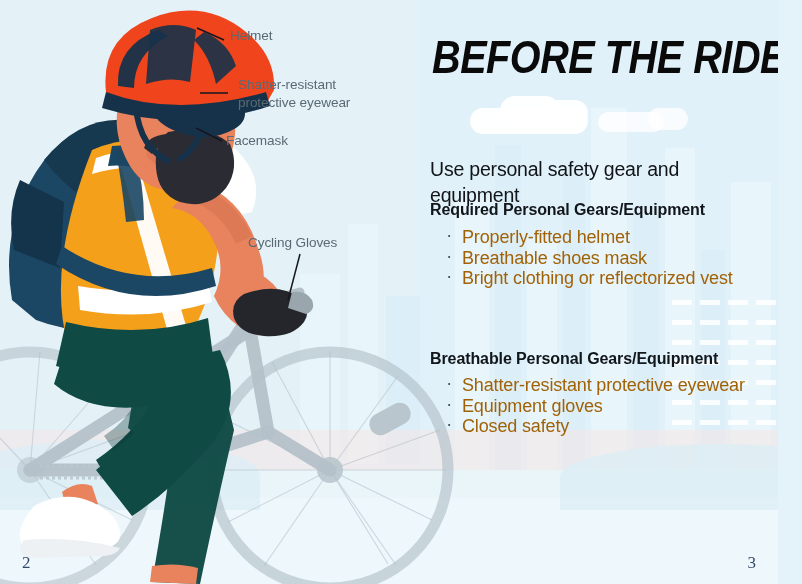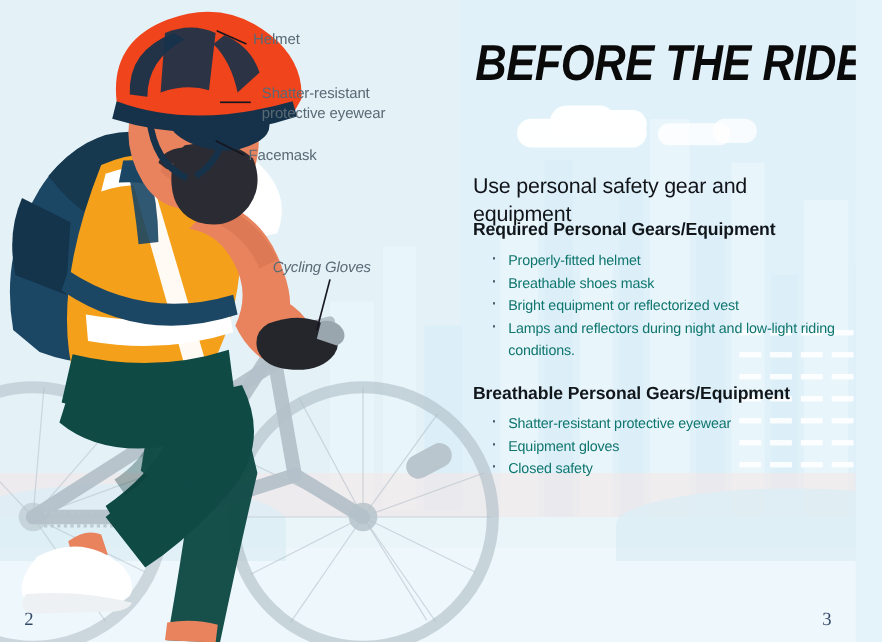--- a/index.html
+++ b/index.html
@@ -52,21 +52,21 @@
   }
   .sechead.req{top:201px;}
   .sechead.rec{top:350px;}
   ul.gear{
     position:absolute;left:440px;margin:0;padding:0;list-style:none;width:330px;
   }
   ul.gear.req{top:227px;}
   ul.gear.rec{top:375px;}
   ul.gear li{
     position:relative;padding-left:22px;
-    font-size:13px;line-height:20.5px;color:#0f766e;letter-spacing:-0.15px;
+    font-size:18px;line-height:20.5px;color:#a16207;letter-spacing:-0.15px;
     margin-bottom:0px;
   }
   ul.gear li:before{
     content:"\00B7";position:absolute;left:6px;top:-2px;
     font-size:19px;color:#4a5a66;line-height:20.5px;
   }
 
   
   .callout{position:absolute;font-size:13.6px;line-height:18px;color:#5a6a74;letter-spacing:-0.1px;}
 
@@ -289,31 +289,30 @@
   <svg style="position:absolute;left:0;top:0;width:802px;height:584px;pointer-events:none;">
     <line x1="197" y1="28" x2="224" y2="40" stroke="#16161f" stroke-width="1.5"></line>
     <line x1="200" y1="93" x2="228" y2="93" stroke="#16161f" stroke-width="1.5"></line>
     <line x1="196" y1="128" x2="222" y2="141" stroke="#16161f" stroke-width="1.5"></line>
     <line x1="288" y1="300" x2="300" y2="254" stroke="#16161f" stroke-width="1.5"></line>
   </svg>
 
   <div class="callout" style="left:230px;top:27px;">Helmet</div>
   <div class="callout" style="left:238px;top:76px;width:150px;">Shatter-resistant protective eyewear</div>
   <div class="callout" style="left:226px;top:132px;text-align:center;">Facemask</div>
-  <div class="callout" style="left:248px;top:234px;font-style:italic;">Cycling Gloves</div>
+  <div class="callout" style="left:248px;top:234px;">Cycling Gloves</div>
 
   <div class="title">BEFORE THE RIDE</div>
   <div class="subhead">Use personal safety gear and equipment</div>
 
   <div class="sechead req">Required Personal Gears/Equipment</div>
   <ul class="gear req">
     <li>Properly-fitted helmet</li>
     <li>Breathable shoes mask</li>
-    <li>Bright equipment or reflectorized vest</li>
-    <li>Lamps and reflectors during night and low-light riding conditions.</li>
+    <li>Bright clothing or reflectorized vest</li>
   </ul>
 
   <div class="sechead rec">Breathable Personal Gears/Equipment</div>
   <ul class="gear rec">
     <li>Shatter-resistant protective eyewear</li>
     <li>Equipment gloves</li>
     <li>Closed safety</li>
   </ul>
 
   <div class="pageno l">2</div>

